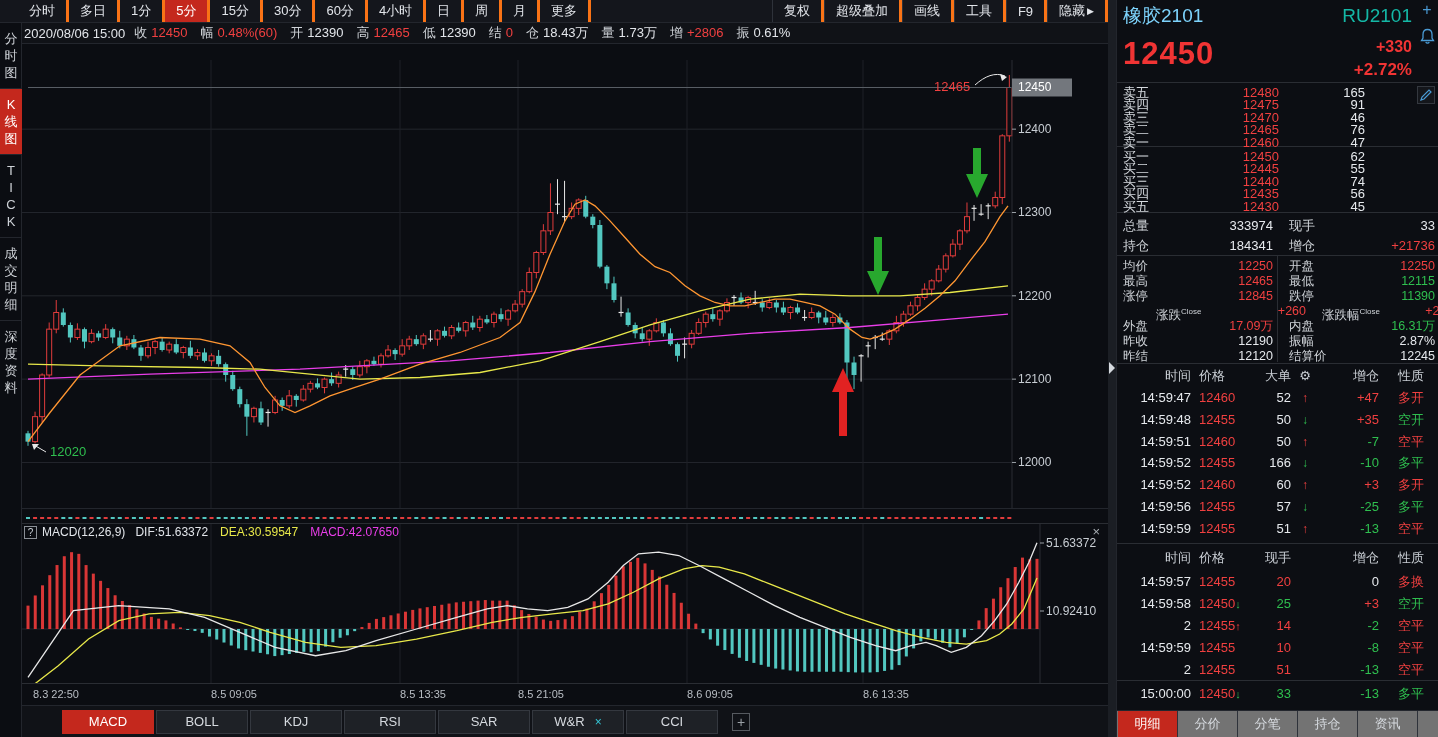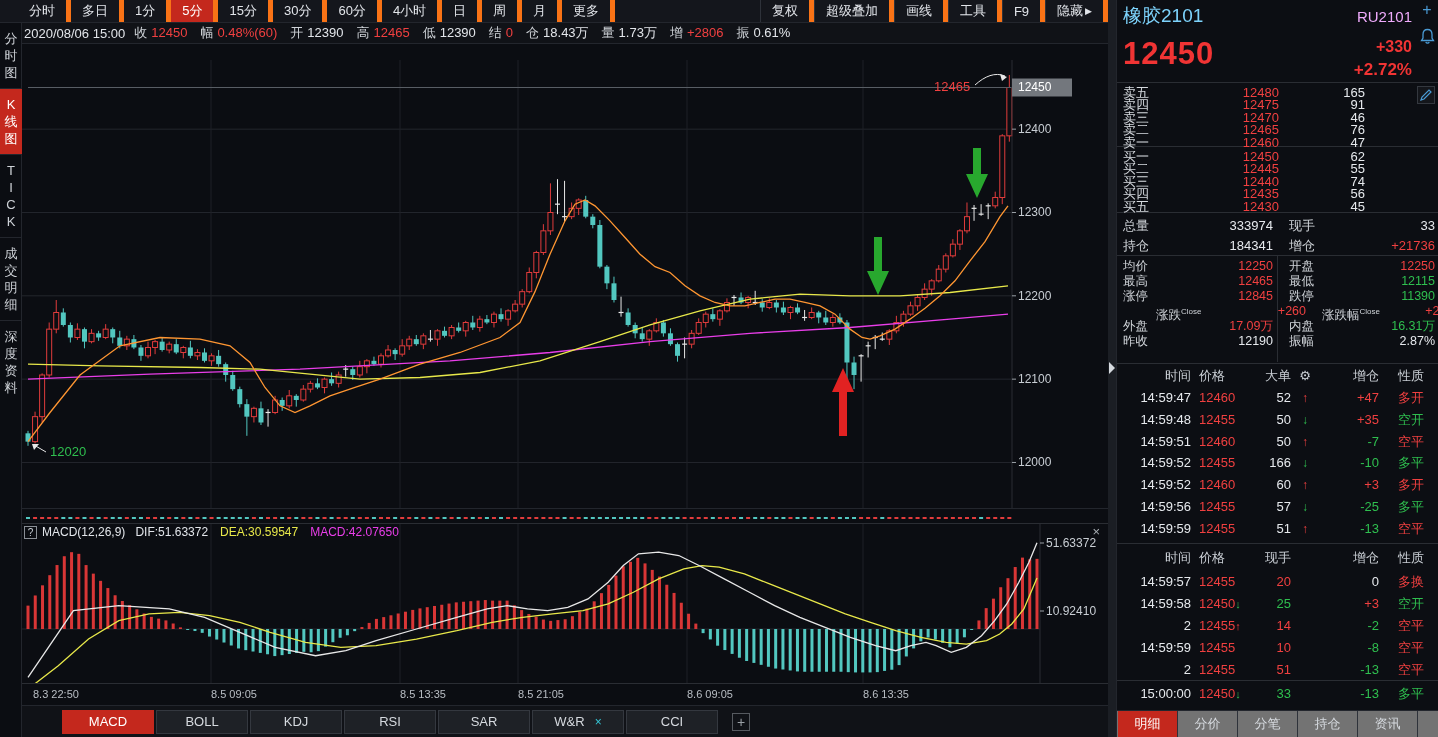--- a/index.html
+++ b/index.html
@@ -4,21 +4,21 @@
 <style>
   * { margin:0; padding:0; box-sizing:border-box; }
   html,body { width:1438px; height:737px; overflow:hidden; background:#0b0d12;
     font-family:"Liberation Sans","DejaVu Sans",sans-serif; }
   #app { position:relative; width:1438px; height:737px; background:#0b0d12; color:#e2e5ea; }
 
   
   .toolbar1 { position:absolute; left:0; top:0; width:1108px; height:23px; background:#14161c;
     border-bottom:1px solid #23262d; display:flex; align-items:stretch; padding-left:18px; font-size:13px; }
   .toolbar1 .tb-tab { padding:0 11px; display:flex; align-items:center; color:#e2e5ea;
-    border-right:5px solid #f97316; cursor:default; white-space:nowrap; }
+    border-right:3px solid #f97316; cursor:default; white-space:nowrap; }
   .toolbar1 .tb-tab.active { background:#c4281d; color:#fff; }
   .toolbar1 .tb-spacer { flex:1; border:none; }
   .toolbar1 .tb-right { border-left:1px solid #2e323a; }
   .caret { font-size:9px; margin-left:2px; }
 
   .infobar { position:absolute; left:0; top:23px; width:1108px; height:21px; background:#101217;
     border-bottom:1px solid #23262d; display:flex; align-items:center; padding-left:24px; font-size:13px; white-space:nowrap; }
   .infobar span { margin-right:4px; }
   .infobar .grp { margin-right:9px; }
   .c-r { color:#f04040; } .c-w { color:#e2e5ea; }
@@ -74,21 +74,21 @@
   
   .vdivider { position:absolute; left:1108px; top:0; width:8px; height:737px; background:#1b1e24; }
   .vdivider .handle { position:absolute; left:1px; top:362px; width:0; height:0;
     border-top:6px solid transparent; border-bottom:6px solid transparent; border-left:6px solid #d6dadf; }
 
   
   .quote { position:absolute; left:1116px; top:0; width:322px; height:737px; background:#0c0e13;
     border-left:1px solid #23262d; font-size:13px; }
   .qp-title { position:absolute; left:6px; top:2px; right:26px; height:28px; display:flex; align-items:center; }
   .qp-title .name { color:#7dd3fc; font-size:19px; }
-  .qp-title .code { margin-left:auto; color:#f0abfc; font-size:15px; }
+  .qp-title .code { margin-left:auto; color:#14b8a6; font-size:19px; }
   .icon-plus { position:absolute; right:3px; top:3px; width:16px; height:16px; color:#4a9bd5; font-size:16px;
     line-height:14px; text-align:center; }
   .icon-bell { position:absolute; right:3px; top:28px; }
   .icon-pencil { position:absolute; right:3px; top:86px; width:18px; height:18px; border:1px solid #34383f;
     background:#14161b; display:flex; align-items:center; justify-content:center; }
   .qp-price { position:absolute; left:6px; top:36px; right:26px; height:46px; }
   .qp-price .last { color:#f13434; font-size:31px; font-weight:bold; letter-spacing:1px; }
   .qp-price .chg { position:absolute; right:0; top:2px; color:#f13434; font-size:16px; font-weight:bold; }
   .qp-price .chgp { position:absolute; right:0; top:24px; color:#f13434; font-size:17px; font-weight:bold; }
   .hsep { position:absolute; left:0; width:322px; height:1px; background:#2a2d33; }
@@ -961,20 +961,26 @@
         <span class="sv" style="color: rgb(240, 64, 64);">17.09万</span>
         <span class="sl2">内盘</span>
         <span class="sv2" style="color: rgb(47, 191, 79);">16.31万</span>
       </div>
       <div class="stat-row" style="top: 334px;">
         <span class="sl">昨收</span>
         <span class="sv" style="color: rgb(230, 233, 237);">12190</span>
         <span class="sl2">振幅</span>
         <span class="sv2" style="color: rgb(230, 233, 237);">2.87%</span>
       </div>
+      <div class="stat-row" style="top: 349px;">
+        <span class="sl">昨结</span>
+        <span class="sv" style="color: rgb(230, 233, 237);">12120</span>
+        <span class="sl2">结算价</span>
+        <span class="sv2" style="color: rgb(230, 233, 237);">12245</span>
+      </div>
       <div class="vsep"></div>
       <div class="tt-head" style="top: 366px;">
         <span class="t-time" style="color: rgb(201, 206, 212);">时间</span>
         <span class="t-price" style="color: rgb(201, 206, 212);">价格</span>
         <span class="t-qty" style="color: rgb(201, 206, 212);">大单</span>
         <span class="t-arr gear" style="color: rgb(201, 206, 212);">⚙</span>
         <span class="t-inc" style="color: rgb(201, 206, 212);">增仓</span>
         <span class="t-nat" style="color: rgb(201, 206, 212);">性质</span>
       </div>
       <div class="tt-row" style="top: 388px;">

